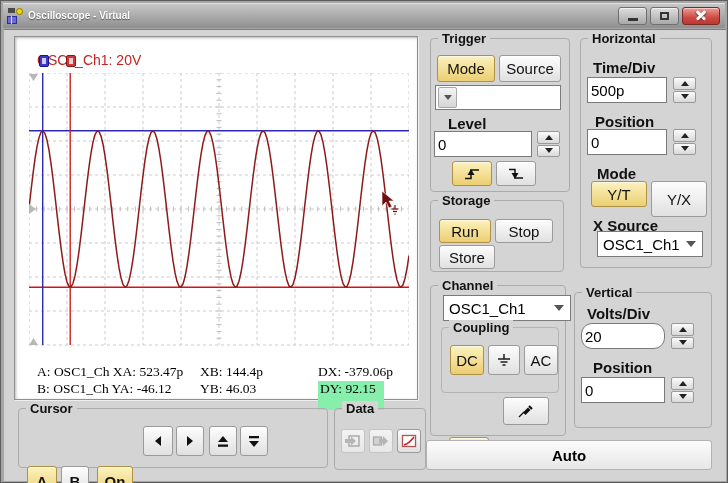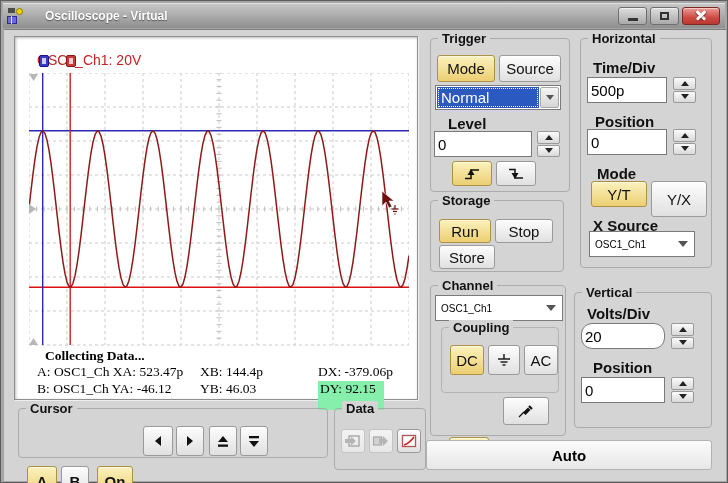--- a/index.html
+++ b/index.html
@@ -6,21 +6,21 @@
   html,body { width:728px; height:483px; }
   body { font-family:"Liberation Sans",sans-serif; background:#fff; -webkit-font-smoothing:antialiased; }
 
   .window { position:relative; width:728px; height:483px; background:#a6a6a6;
             border:1px solid #5c5c5c; padding:2px; }
 
   
   .titlebar { height:25px; display:flex; align-items:center; padding:0 5px 0 4px;
               background:linear-gradient(#c9c9c9,#a9a9a9 55%,#8f8f8f);
               box-shadow:inset 0 1px 0 #e2e2e2; }
-  .title-text { color:#fff; font-size:12px; font-weight:bold; text-shadow:0 1px 1px #555; margin-left:20px; }
+  .title-text { color:#fff; font-size:10px; font-weight:bold; text-shadow:0 1px 1px #555; margin-left:3px; }
   .tb-spacer { flex:1; }
   .ticon { position:relative; width:18px; height:16px; }
   .ticon .grid4 { position:absolute; left:0; bottom:0; width:10px; height:8px; background:#6a6ad8;
                   box-shadow:inset 0 0 0 1px #2e2e8c; }
   .ticon .grid4::after { content:''; position:absolute; left:4px; top:0; width:1px; height:100%; background:#d9d9ff; }
   .ticon .dot { position:absolute; right:2px; top:0; width:7px; height:7px; border-radius:50%;
                 background:#f2d400; border:1px solid #8d7a00; }
   .ticon .mark { position:absolute; left:1px; top:0; width:7px; height:5px; background:#4b4b4b; }
   .wbtn { width:29px; height:18px; margin-left:3px; border:1px solid #6f6f6f; border-radius:3px;
           background:linear-gradient(#dedede,#a9a9a9); position:relative;
@@ -71,21 +71,21 @@
           display:flex; align-items:center; justify-content:center; }
   .tri-up { width:0; height:0; border-left:4px solid transparent; border-right:4px solid transparent; border-bottom:5px solid #222; }
   .tri-dn { width:0; height:0; border-left:4px solid transparent; border-right:4px solid transparent; border-top:5px solid #222; }
 
   .dd-combo { position:absolute; border:1px solid #7a7a7a; background:#fff; display:flex; padding:1px; }
   .dd-sel { flex:1; background:#2a5ac0; color:#fff; font-size:15px; display:flex; align-items:center;
             padding-left:4px; outline:1px dotted #fff; outline-offset:-2px; }
   .dd-btn { width:19px; margin-left:1px; border:1px solid #a8a8a8; border-radius:2px;
             background:linear-gradient(#f4f4f4,#d6d6d6); display:flex; align-items:center; justify-content:center; }
   .dd-plain { position:absolute; border:1px solid #7a7a7a; background:#fff; display:flex; align-items:center;
-              font-size:10px; color:#000; padding:0 6px 0 5px; }
+              font-size:15px; color:#000; padding:0 6px 0 5px;margin-left:8px; }
   .dd-arrow { width:0; height:0; border-left:5px solid transparent; border-right:5px solid transparent;
               border-top:6px solid #555; margin-left:auto; }
 
   .auto-btn { position:absolute; left:422px; top:410px; width:286px; height:30px;
               border:1px solid #b2b2b2; border-radius:3px; background:linear-gradient(#fbfbfb,#e7e7e7);
               display:flex; align-items:center; justify-content:center; font-size:15px; font-weight:bold; }
   svg { display:block; }
 </style>
 </head>
 <body>
@@ -242,34 +242,33 @@
           <polygon points="0,0 0,15 4,11 7,17 10,15.5 7,10 12,10" fill="#6e0f0f" stroke="#fff" stroke-width="0.6"></polygon>
           <g stroke="#6e0f0f" stroke-width="1.2">
             <line x1="13" y1="14" x2="13" y2="18"></line>
                 <line x1="9.5" y1="18" x2="16.5" y2="18"></line>
             <line x1="11" y1="20.5" x2="15" y2="20.5"></line>
                 <line x1="12.3" y1="23" x2="13.7" y2="23"></line>
           </g>
         </g>
           </svg>
       </div>
-      <div class="status-line">Collecting Data...</div>
       <div class="rrow" style="top:327px">
         <span class="rc" style="left:22px">A:  OSC1_Ch XA:  523.47p</span>
         <span class="rc" style="left:185px">XB:  144.4p</span>
         <span class="rc" style="left:303px">DX:  -379.06p</span>
       </div>
       <div class="rrow" style="top:344px">
         <span class="rc" style="left:22px">B:  OSC1_Ch YA:  -46.12</span>
         <span class="rc" style="left:185px">YB:  46.03</span>
         <span class="rc dy-hl" style="left:303px">DY:  92.15</span>
       </div>
     </div>
 
-    <div class="group" style="left:14px; top:378px; width:310px; height:50px;">
+    <div class="group" style="left:14px; top:378px; width:310px; height:60px;">
       <span class="gtitle">Cursor</span>
       <div class="btn active bold" style="left:8px;  top:17px; width:30px; height:30px;">A</div>
       <div class="btn bold" style="left:42px; top:17px; width:28px; height:30px;">B</div>
       <div class="btn active bold" style="left:78px; top:17px; width:36px; height:30px;">On</div>
       <div class="btn" style="left:124px; top:17px; width:30px; height:30px;">
         <svg width="10" height="12">
             <polygon points="8,1 8,11 2,6" fill="#111"></polygon>
           </svg>
       </div>
       <div class="btn" style="left:157px; top:17px; width:28px; height:30px;">
@@ -311,21 +310,20 @@
           <path d="M4 12 Q9 10.5 14 4" fill="none" stroke="#c22" stroke-width="1.6"></path>
         </svg>
       </div>
     </div>
 
     <div class="group" style="left:426px; top:8px; width:140px; height:154px;">
       <span class="gtitle">Trigger</span>
       <div class="btn active" style="left:6px;  top:16px; width:58px; height:27px;">Mode</div>
       <div class="btn" style="left:68px; top:16px; width:62px; height:27px;">Source</div>
       <div class="dd-combo" style="left:4px; top:46px; width:126px; height:25px;">
-        <div class="dd-sel">Normal</div>
         <div class="dd-btn">
           <span style="width:0;height:0;border-left:4px solid transparent;border-right:4px solid transparent;border-top:5px solid #555;"></span>
         </div>
       </div>
       <span class="lbl" style="left:10px; top:76px;margin-left:7px;">Level</span>
       <input class="field" style="left: 3px; top: 92px; width: 98px; height: 26px;" value="0">
       <div class="spin" style="left:106px; top:92px; width:23px; height:26px;">
         <div class="sbtn">
             <span class="tri-up"></span>
           </div>

